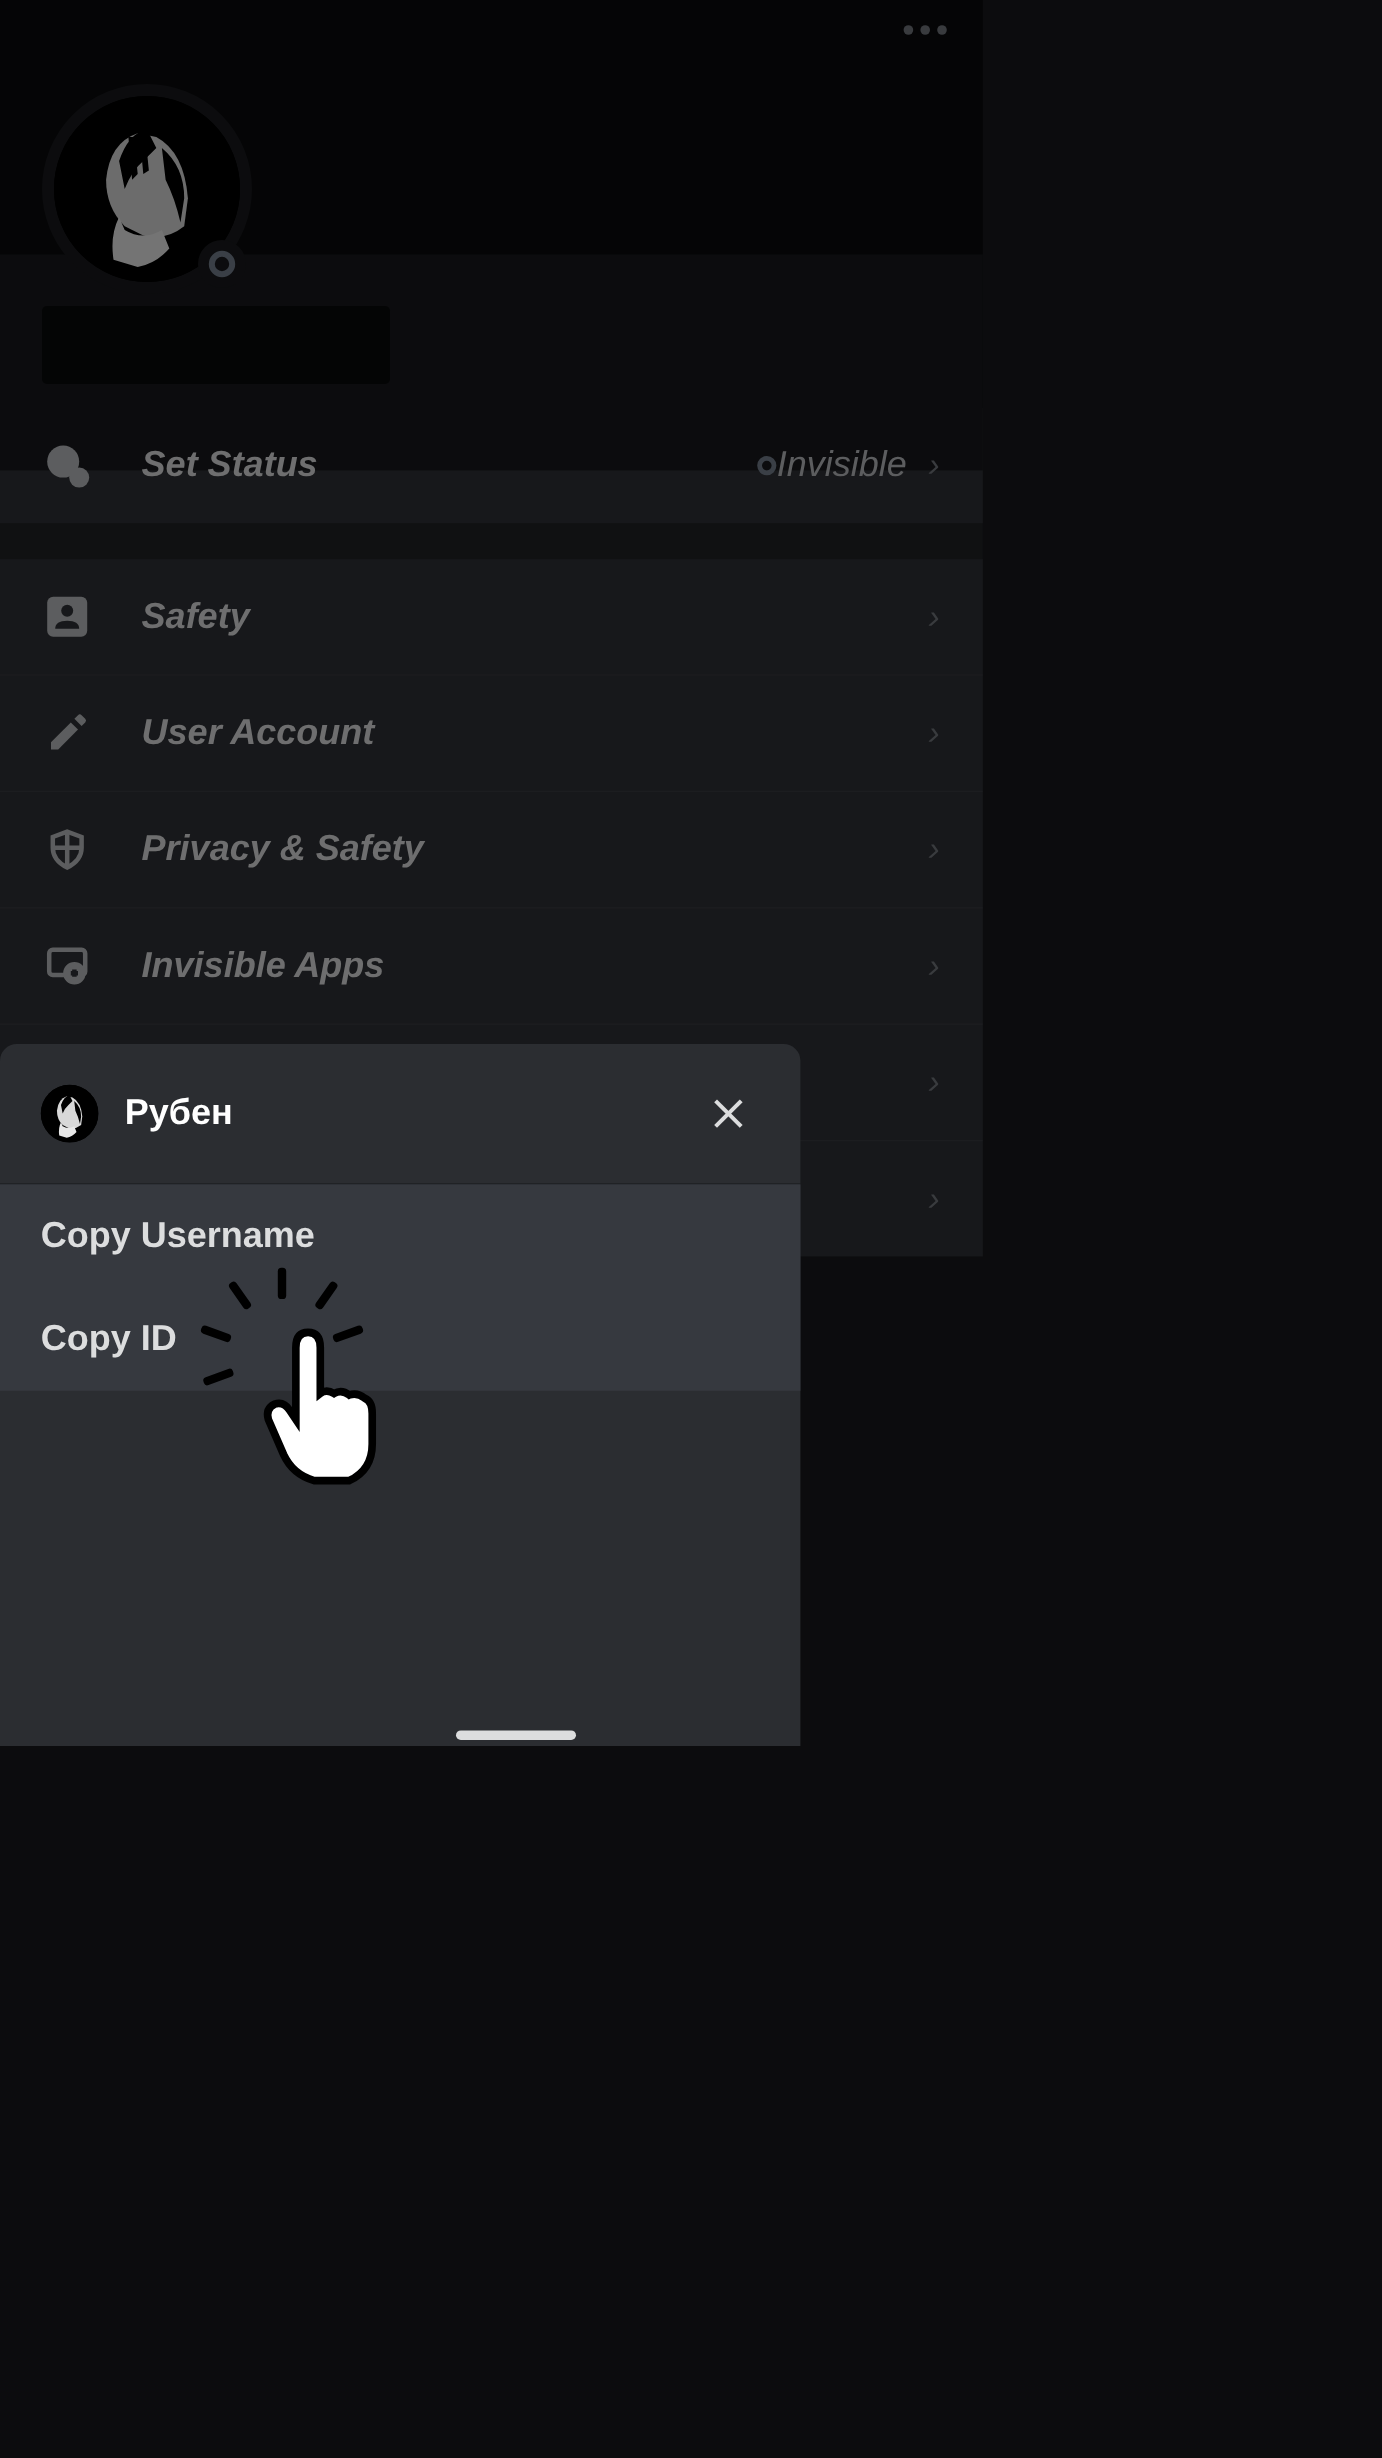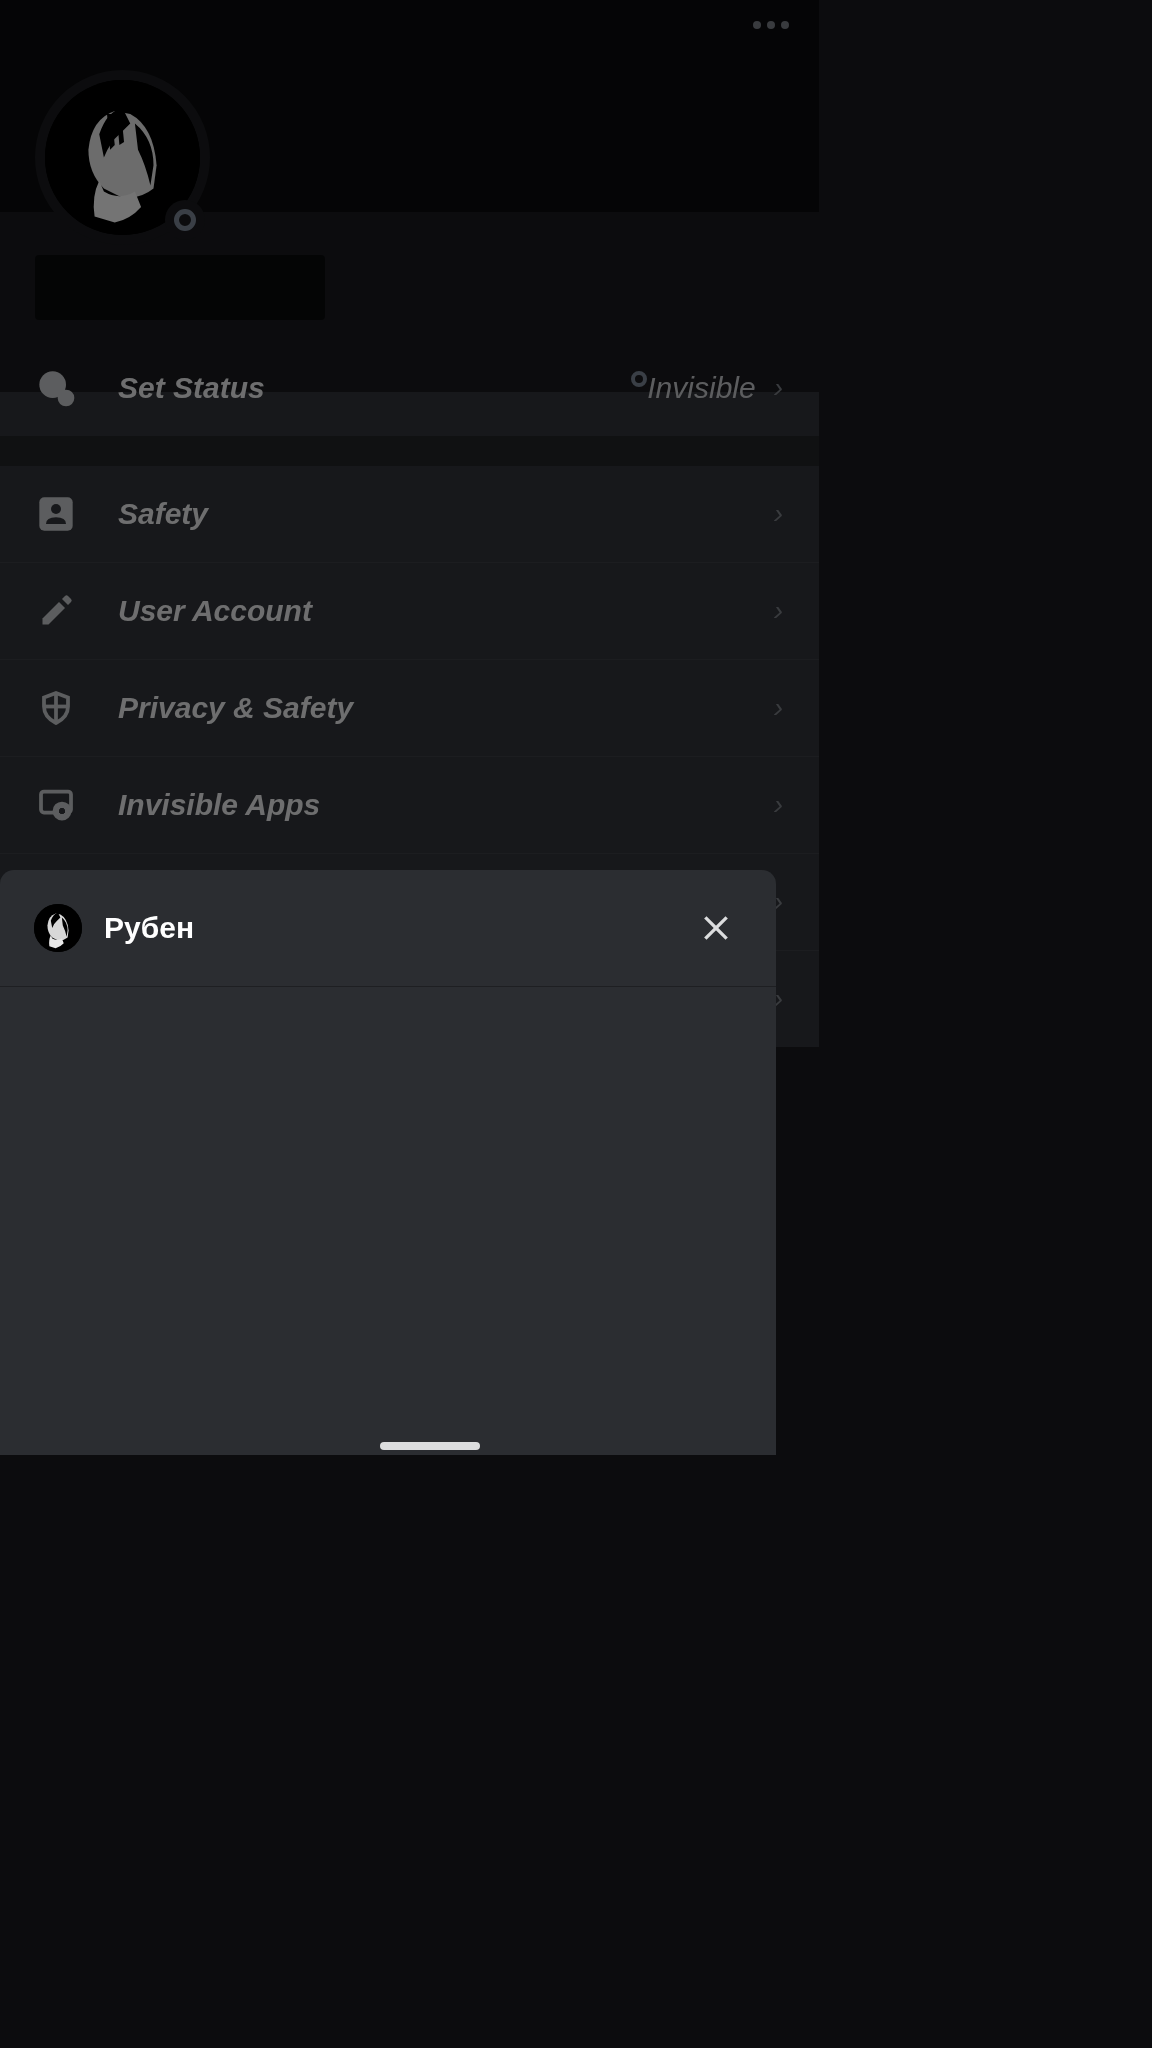--- a/index.html
+++ b/index.html
@@ -136,20 +136,21 @@
       color: #dcddde;
       font-size: 30px;
       font-weight: 600;
       flex: 1;
     }
     .settings-value {
       color: #b9bbbe;
       font-size: 30px;
       font-weight: 500;
       display: flex;
+      align-items: center;
       gap: 0;
     }
     .status-ring {
       width: 16px;
       height: 16px;
       border: 4px solid #747f8d;
       border-radius: 50%;
     }
     .chevron {
       color: #72767d;
@@ -173,21 +174,21 @@
       width: 100px;
       height: 8px;
       background: #dcddde;
       border-radius: 4px;
       z-index: 20;
     }
     .bottom-sheet {
       position: absolute;
       bottom: 0;
       left: 0;
-      width: 776px;
+      width: 667px;
       background: #2b2d31;
       border-top-left-radius: 14px;
       border-top-right-radius: 14px;
       z-index: 10;
     }
     .sheet-specific { height: 585px; bottom: 593px; }
     .sheet-header {
       display: flex;
       align-items: center;
       padding: 22px 34px;
@@ -388,13 +389,36 @@
     </div>
     <div class="sheet-username">Рубен</div>
     <div class="sheet-close">
       <svg width="32" height="32" viewBox="0 0 24 24" stroke="currentColor" stroke-width="2.5" fill="none">
         <line x1="4" y1="4" x2="20" y2="20"></line>
         <line x1="20" y1="4" x2="4" y2="20"></line>
       </svg>
     </div>
   </div>
   <div class="sheet-divider"></div>
+  <div class="sheet-body">
+    <div class="sheet-item">
+      <span>Copy Username</span>
+    </div>
+    <div class="sheet-item">
+      <span>Copy ID</span>
+      <div class="tap-indicator">
+        <div class="burst">
+          <span style="top:-50px; left:55px; transform:rotate(90deg);"></span>
+          <span style="top:-40px; left:20px; transform:rotate(55deg);"></span>
+          <span style="top:-40px; left:92px; transform:rotate(-55deg);"></span>
+          <span style="top:-8px; left:0px; transform:rotate(20deg);"></span>
+          <span style="top:-8px; left:110px; transform:rotate(-20deg);"></span>
+          <span style="top:28px; left:2px; transform:rotate(-20deg);"></span>
+        </div>
+        <div class="hand-cursor">
+          <svg width="130" height="140" viewBox="0 0 100 110">
+            <path d="M 30 15 Q 30 5 38 5 Q 46 5 46 15 L 46 45 Q 50 42 55 45 Q 60 42 65 46 Q 70 44 75 48 Q 80 50 80 58 L 80 78 Q 80 95 65 102 L 42 102 Q 28 98 22 85 L 12 62 Q 10 55 16 52 Q 22 50 26 56 L 30 62 Z" fill="#fff" stroke="#000" stroke-width="5"></path>
+          </svg>
+        </div>
+      </div>
+    </div>
+  </div>
 </div>
 
 </body></html>

